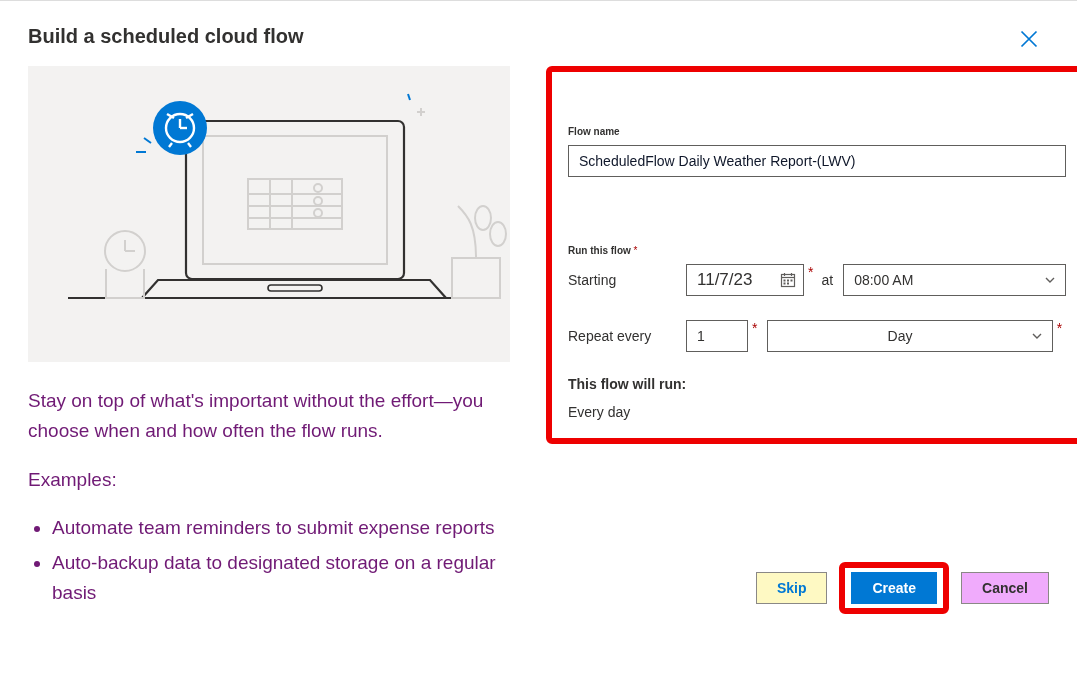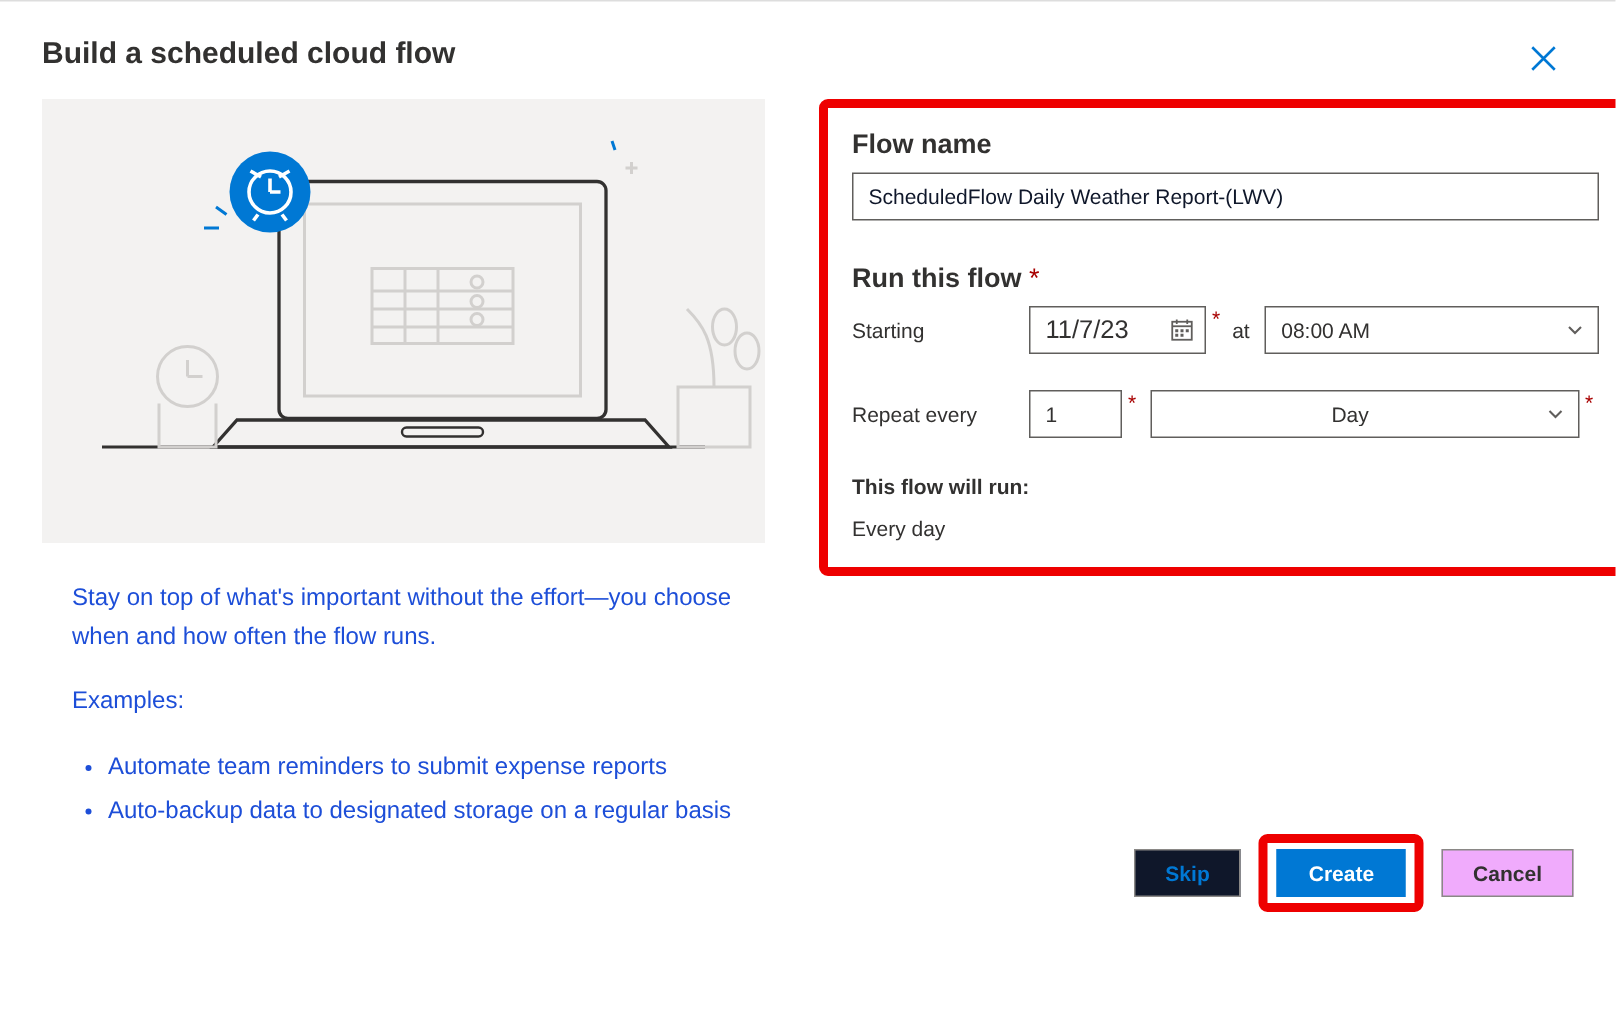--- a/index.html
+++ b/index.html
@@ -43,24 +43,23 @@
       width: 100%;
       height: 296px;
       background: #f3f2f1;
       position: relative;
       display: flex;
       align-items: center;
       justify-content: center;
       margin-bottom: 24px;
     }
     .descr {
-      font-size: 16px;
-      color: #1d4ed8;
+      font-size: 19px;
+      color: #701a75;
       line-height: 1.6;
-      margin-left: 20px;
     }
     .descr p { margin-bottom: 18px; }
     .descr ul { padding-left: 24px; }
     .descr li { margin-bottom: 4px; }
 
     .divider {
       width: 1px;
       background: #edebe9;
       align-self: stretch;
       min-height: 540px;
@@ -70,25 +69,26 @@
       flex: 1;
       position: relative;
     }
     .highlight-box {
       border: 6px solid #ee0000;
       border-radius: 6px;
       padding: 14px 16px 18px 16px;
       position: relative;
     }
     .form-label {
-      font-size: 18px;
+      font-size: 10px;
       font-weight: 600;
       color: #323130;
       margin-bottom: 8px;
       display: block;
+      margin-top: 40px;
     }
     .form-label .req { color: #a80000; font-weight: 400; }
     .text-input {
       width: 100%;
       height: 32px;
       border: 1px solid #605e5c;
       padding: 0 10px;
       font-size: 14px;
       font-family: inherit;
       color: #0f172a;
@@ -207,21 +207,21 @@
       font-family: inherit;
       border: 1px solid #8a8886;
       background: #f0abfc;
       color: #323130;
       cursor: pointer;
       font-weight: 600;
     }
     .btn.link {
       border: 1px solid #8a8886;
       color: #0078d4;
-      background: #0f172a;
+      background: #fef9c3;
     }
     .btn.primary {
       background: #0078d4;
       border-color: #0078d4;
       color: #fff;
     }
     .create-wrap {
       border: 6px solid #ee0000;
       border-radius: 6px;
       padding: 4px 6px;

